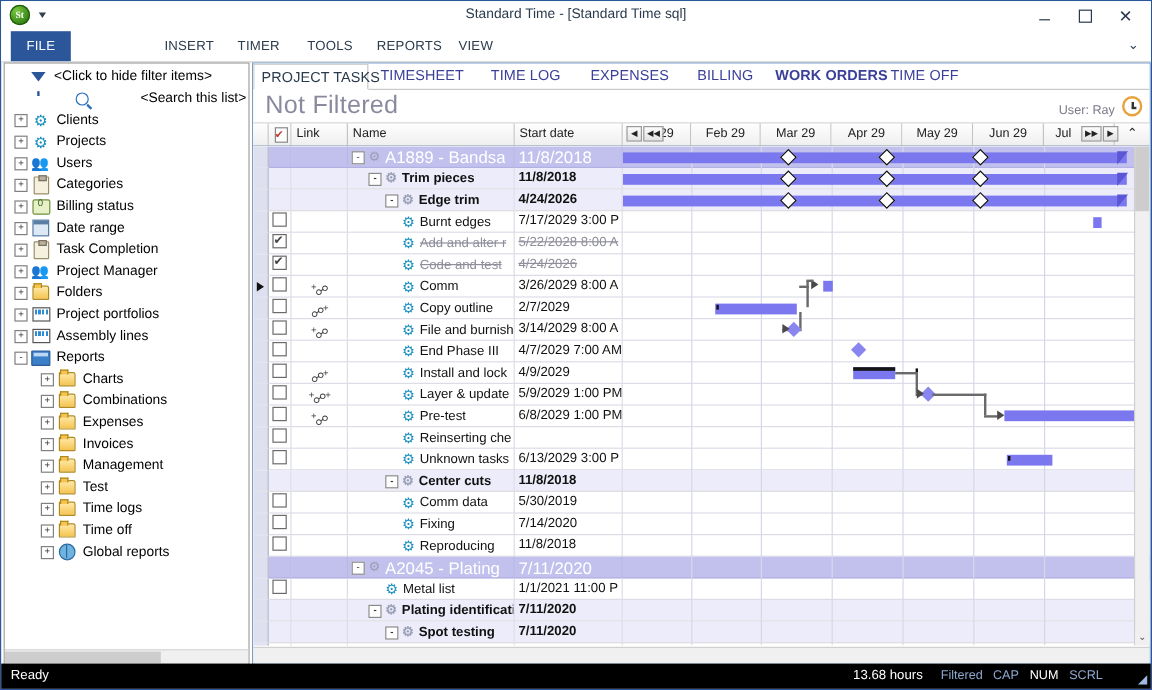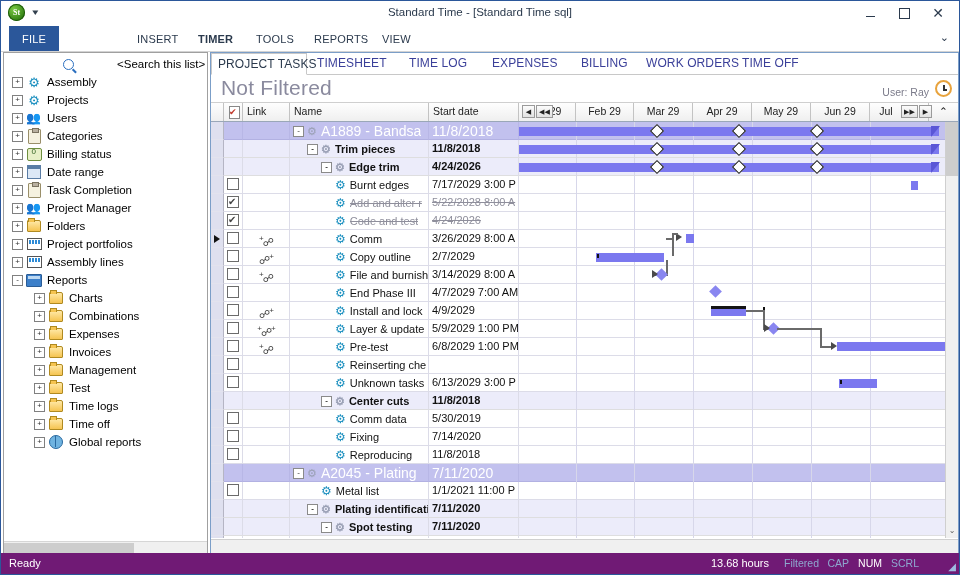--- a/index.html
+++ b/index.html
@@ -314,21 +314,21 @@
   .lsb {
     position: absolute; left: 0; bottom: 0; width: 203px; height: 12px;
     background: #f0f0f0; border-top: 1px solid #d6d6d6; box-sizing: border-box;
   }
   .lsb .lthumb { position: absolute; left: 0; top: 1px; width: 130px; height: 10px; background: #cdcdcd; }
 
   
   .statusbar {
     position: absolute; left: 0; bottom: 0;
     width: 958px; height: 21px;
-    background: #701a75; color: #fff;
+    background: #000000; color: #fff;
   }
   .st-ready { position: absolute; left: 8px; top: 4px; font-size: 11px; }
   .st-hours { position: absolute; right: 190px; top: 4px; font-size: 11px; }
   .st-flag { position: absolute; top: 4px; font-size: 10.5px; }
   .st-flag.dim { color: #8ea8cf; }
   .st-grip { position: absolute; right: 3px; bottom: 2px; font-size: 10px; color: #9dbbe0; }
 </style>
 </head>
 <body>
 
@@ -344,42 +344,49 @@
       <div class="wbtn min"></div>
       <div class="wbtn max"></div>
       <div class="wbtn close">✕</div>
     </div>
   </div>
 
   <div class="ribbon">
     <div class="rtab file" style="left:8px;width:50px;">FILE</div>
     <div class="rtab" style="left:66px;margin-top:40px;">HOME</div>
     <div class="rtab" style="left:126px;">INSERT</div>
-    <div class="rtab" style="left:187px;font-weight:bold;">TIMER</div>
+    <div class="rtab" style="left:187px;">TIMER</div>
     <div class="rtab" style="left:245px;">TOOLS</div>
     <div class="rtab" style="left:303px;">REPORTS</div>
     <div class="rtab" style="left:371px;">VIEW</div>
     <div class="ribbon-collapse">⌄</div>
   </div>
 
   <div class="treepanel">
     <div class="tree-scroll" id="tree">
+        <div class="tnode" style="padding-left: 8px;">
+          <span class="exp none"></span>
+          <span class="ticon">
+            <span class="ic-funnel"></span>
+          </span>
+          <span class="tlbl">&lt;Click to hide filter items&gt;</span>
+        </div>
         <div class="tnode" style="padding-left: 8px; gap: 36px;">
           <span class="exp none"></span>
           <span class="ticon">
             <span class="ic-search"></span>
           </span>
           <span class="tlbl">&lt;Search this list&gt;</span>
         </div>
         <div class="tnode" style="padding-left: 8px;">
           <span class="exp">+</span>
           <span class="ticon">
             <span class="ic-gear">⚙</span>
           </span>
-          <span class="tlbl">Assembly</span>
+          <span class="tlbl">Clients</span>
         </div>
         <div class="tnode" style="padding-left: 8px;">
           <span class="exp">+</span>
           <span class="ticon">
             <span class="ic-gear">⚙</span>
           </span>
           <span class="tlbl">Projects</span>
         </div>
         <div class="tnode" style="padding-left: 8px;">
           <span class="exp">+</span>
@@ -521,21 +528,21 @@
   </div>
 
   <div class="mainpanel">
 
     <div class="tabstrip">
       <div class="ptab active" style="left:0px;width:96px;">PROJECT TASKS</div>
       <div class="ptab" style="left:100px;">TIMESHEET</div>
       <div class="ptab" style="left:192px;">TIME LOG</div>
       <div class="ptab" style="left:275px;">EXPENSES</div>
       <div class="ptab" style="left:364px;">BILLING</div>
-      <div class="ptab" style="left:429px;">WORK ORDERS</div>
+      <div class="ptab" style="left:429px;font-weight:bold;">WORK ORDERS</div>
       <div class="ptab" style="left:525px;">TIME OFF</div>
     </div>
 
     <div class="filterbar">
       <div class="filter-title">Not Filtered</div>
       <div class="user-lbl">User: Ray</div>
       <div class="clock-ic"></div>
     </div>
 
     <div class="gridhead">

